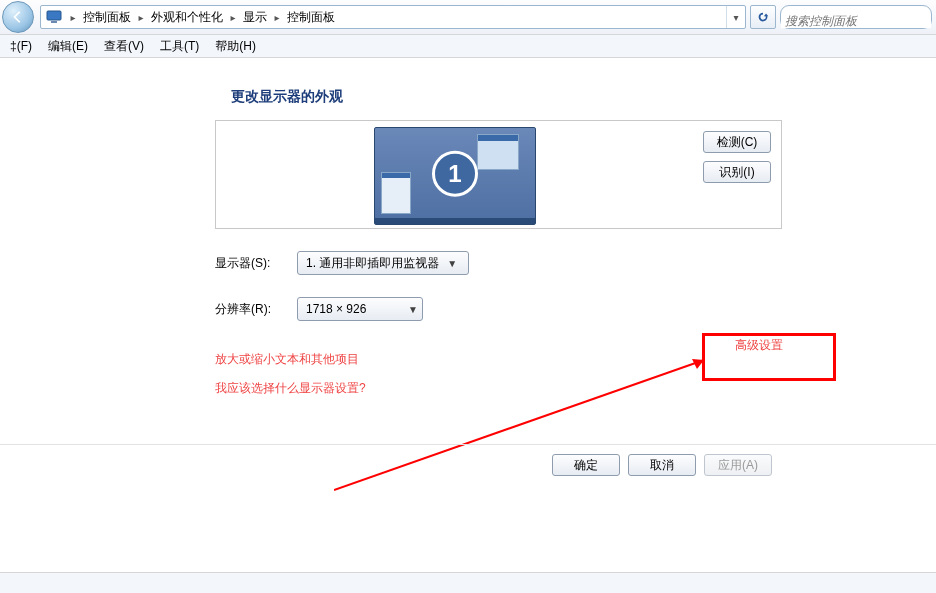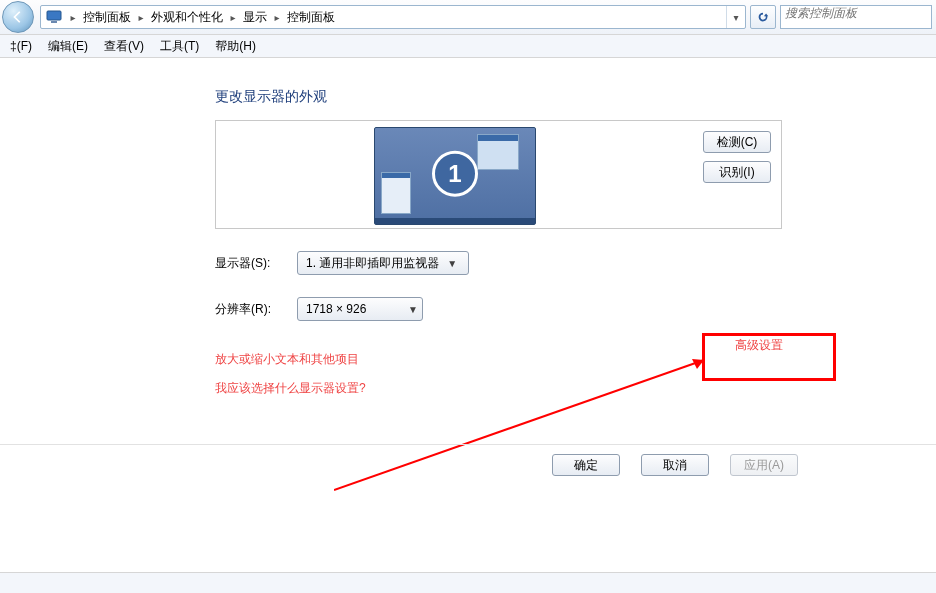--- a/index.html
+++ b/index.html
@@ -9,28 +9,28 @@
   .nav-back{width:30px;height:30px;border-radius:50%;background:radial-gradient(circle at 35% 30%,#dff0fb,#9cc6e6 60%,#5e93bc);border:1px solid #6e97b8;margin:0 6px 0 2px;display:flex;align-items:center;justify-content:center;}
   .nav-back svg{width:14px;height:14px;}
   .loc-box{flex:1;height:22px;border:1px solid #9bb6cf;background:#fff;display:flex;align-items:center;border-radius:2px;position:relative;}
   .loc-icon{width:18px;height:16px;margin:0 4px;display:flex;align-items:center;justify-content:center;}
   .loc-icon svg{width:16px;height:14px;}
   .crumb{display:flex;align-items:center;height:100%;padding:0 4px;cursor:default;}
   .crumb-arrow{width:12px;text-align:center;color:#555;font-size:10px;}
   .loc-drop{width:18px;height:100%;border-left:1px solid #d0dce8;display:flex;align-items:center;justify-content:center;color:#555;font-size:10px;}
   .refresh{width:24px;height:22px;border:1px solid #9bb6cf;border-radius:2px;margin:0 4px;display:flex;align-items:center;justify-content:center;background:linear-gradient(#fdfeff,#e8eef6);}
   .refresh svg{width:14px;height:14px;}
-  .search-box{width:150px;height:22px;border:1px solid #9bb6cf;background:#fff;border-radius:0;margin-right:4px;display:flex;align-items:flex-start;}
+  .search-box{width:150px;height:22px;border:1px solid #9bb6cf;background:#fff;border-radius:9px;margin-right:4px;display:flex;align-items:flex-end;}
   .search-box input{border:none;outline:none;width:100%;font-size:12px;font-style:italic;color:#8a8a8a;padding:0 4px;}
   
   .menubar{height:22px;background:#f3f6fb;border-bottom:1px solid #d6d6d6;display:flex;align-items:center;padding-left:2px;}
   .menubar span{padding:2px 8px;cursor:default;}
   
   .content{position:relative;padding:30px 0 0 215px;}
-  h1{font-size:14px;font-weight:normal;color:#1e3e7b;margin:0 0 14px 0;}
+  h1{font-size:14px;font-weight:bold;color:#1e3e7b;margin:0 0 14px 16px;}
   .monitor-box{width:565px;height:107px;border:1px solid #c8c8c8;background:#fff;position:relative;}
   .monitor-preview{position:absolute;left:158px;top:6px;width:160px;height:96px;background:linear-gradient(#6a88b8,#4e6fa3);border:1px solid #2a486f;border-radius:2px;}
   .monitor-preview .taskbar{position:absolute;left:0;right:0;bottom:0;height:6px;background:#2a4a78;}
   .monitor-preview .badge{position:absolute;left:50%;top:50%;transform:translate(-50%,-55%);width:40px;height:40px;border-radius:50%;border:3px solid #fff;background:#3f67a0;color:#fff;display:flex;align-items:center;justify-content:center;font-size:24px;font-weight:bold;}
   .monitor-preview .win-a{position:absolute;right:16px;top:6px;width:40px;height:34px;background:#cfe0f2;border:1px solid #89a8c8;}
   .monitor-preview .win-a::before{content:"";position:absolute;left:0;right:0;top:0;height:6px;background:#3a6aa8;}
   .monitor-preview .win-b{position:absolute;left:6px;bottom:10px;width:28px;height:40px;background:#e6eef8;border:1px solid #89a8c8;}
   .monitor-preview .win-b::before{content:"";position:absolute;left:0;right:0;top:0;height:5px;background:#3a6aa8;}
   .side-btn{position:absolute;right:10px;width:68px;height:22px;}
   .det{top:10px;text-align:center;} .idb{top:40px;}
@@ -42,21 +42,21 @@
   .combo .arrow{margin-left:8px;font-size:10px;color:#404040;}
   .combo.w1{width:158px;}
   .combo.w2{width:112px;justify-content:space-between;}
   .adv-link{position:absolute;left:735px;top:337px;color:#0066cc;cursor:pointer;}
   .adv-box{position:absolute;left:702px;top:333px;width:128px;height:42px;border:3px solid #ff0000;pointer-events:none;}
   .arrow-line{position:absolute;left:334px;top:355px;pointer-events:none;}
   .link{color:#ef4444;cursor:pointer;display:inline-block;}
   .links{margin-top:30px;}
   .links .link{margin-bottom:12px;}
   .hr{position:absolute;left:0;right:0;top:444px;height:1px;background:#e2e2e2;}
-  .btn-row{position:absolute;left:552px;top:454px;display:flex;gap:21px;}
+  .btn-row{position:absolute;left:552px;top:454px;display:flex;gap:8px;}
   .status{position:absolute;left:0;right:0;bottom:0;height:20px;border-top:1px solid #d6d6d6;background:#f3f6fb;}
 </style>
 </head>
 <body>
 
 <div class="addrbar">
   <div class="nav-back">
     <svg viewBox="0 0 16 16">
         <path d="M10 2 L4 8 L10 14" fill="none" stroke="#fff" stroke-width="2"></path>
       </svg>

